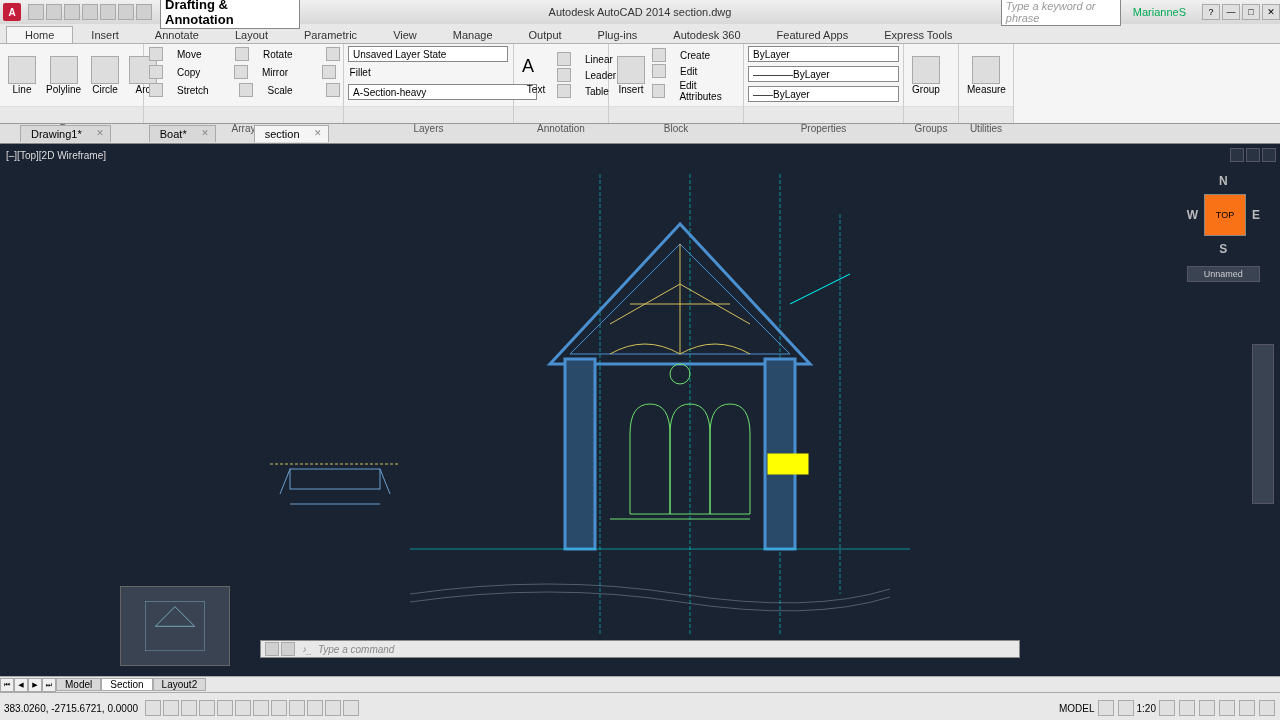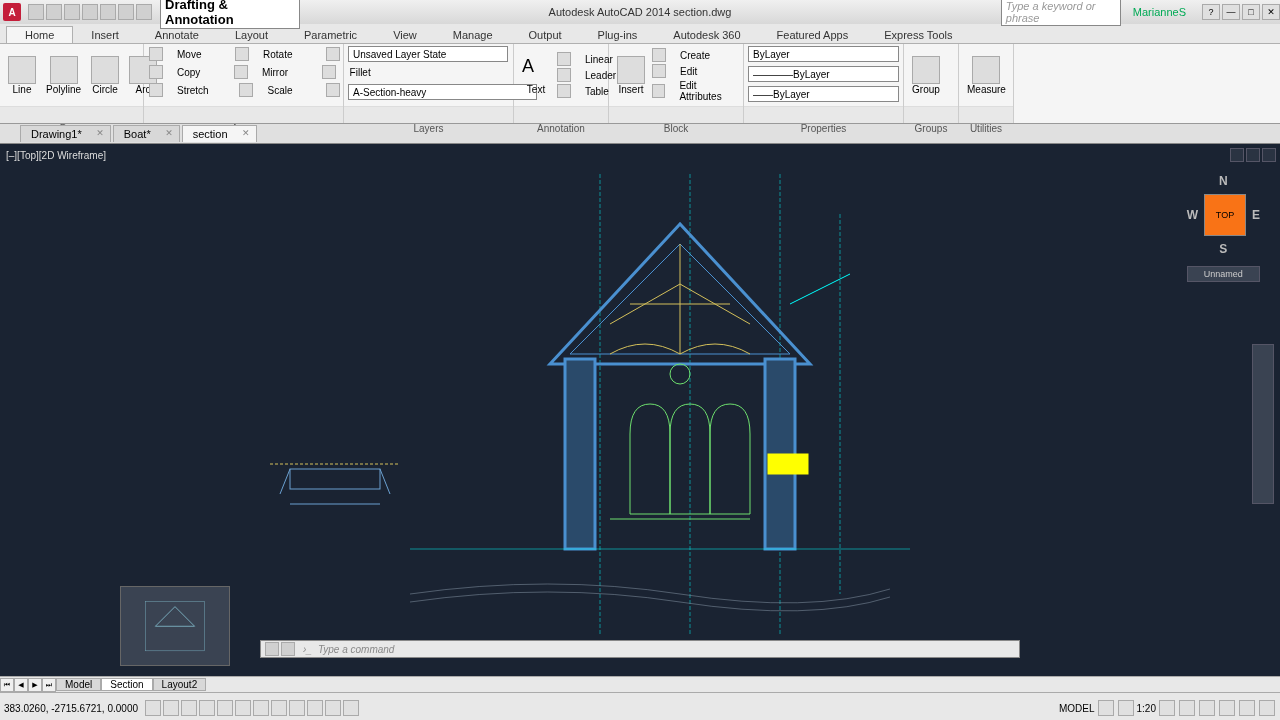--- a/index.html
+++ b/index.html
@@ -27,21 +27,21 @@
 .panel { display:flex; flex-direction:column; border-right:1px solid #ccc; }
 .panel-body { flex:1; display:flex; align-items:center; padding:2px 4px; gap:2px; }
 .panel-title { height:16px; background:#e8e8e8; text-align:center; font-size:10px; color:#555; border-top:1px solid #ddd; padding-top:16px; }
 .bigbtn { display:flex; flex-direction:column; align-items:center; padding:2px 4px; }
 .bigbtn .ico { width:28px; height:28px; background:#ddd; border:1px solid #aaa; }
 .smallrow { display:flex; align-items:center; gap:14px; padding:1px; font-size:10px; }
 .smallrow .ico { width:14px; height:14px; background:#ddd; border:1px solid #aaa; }
 .sel { background:#fff; border:1px solid #888; padding:0 4px; font-size:10px; height:16px; display:flex; align-items:center; }
 
 
-.filetabs { height:20px; background:#e0e0e0; display:flex; align-items:center; padding-left:20px; font-size:11px; border-bottom:1px solid #888; }
+.filetabs { height:20px; background:#e0e0e0; display:flex; align-items:center; padding-left:20px; font-size:11px; border-bottom:1px solid #888;gap:36px; }
 .filetabs .ftab { padding:2px 28px 2px 10px; background:#d8d8d8; border:1px solid #aaa; border-bottom:none; margin-right:2px; position:relative; }
 .filetabs .ftab.active { background:#f5f5f5; }
 .filetabs .ftab .close { position:absolute; right:6px; top:2px; font-size:9px; color:#888; }
 
 
 .canvas { height:532px; background:#1a2332; position:relative; overflow:hidden; }
 .vp-label { position:absolute; left:6px; top:6px; font-size:10px; color:#ddd; font-family:Arial; }
 .vp-ctrl { position:absolute; right:4px; top:4px; display:flex; gap:2px; }
 .vp-ctrl span { width:14px; height:14px; background:#2a3342; border:1px solid #556; }
 .viewcube { position:absolute; right:20px; top:30px; text-align:center; }

